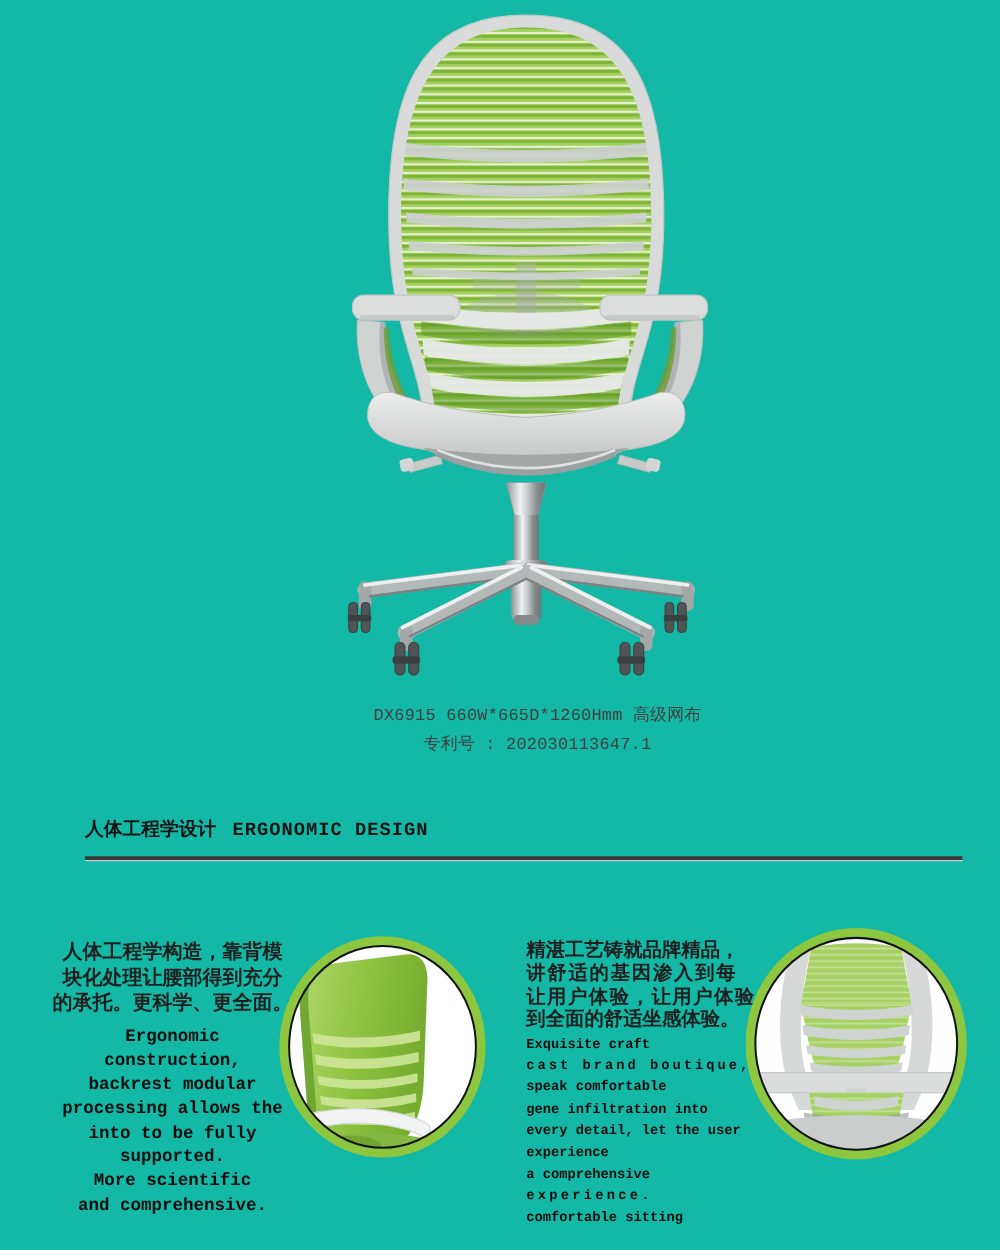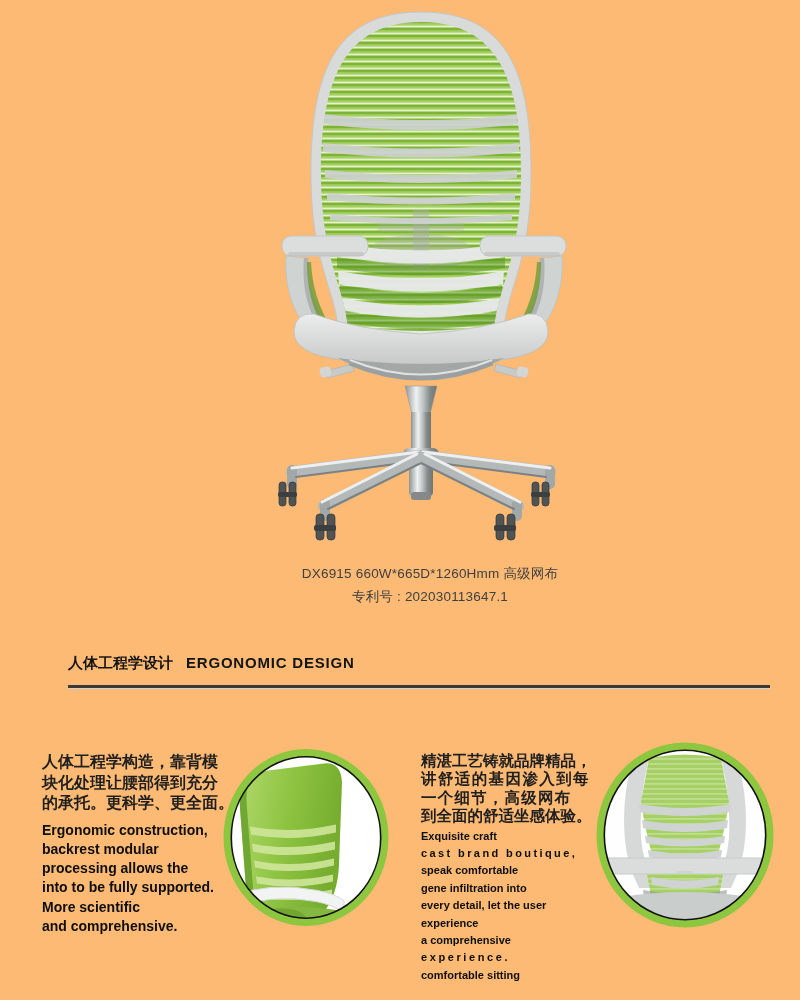--- a/index.html
+++ b/index.html
@@ -1,17 +1,17 @@
 <!DOCTYPE html>
 <html style="--accent_green: #8dc63f; --mesh_green: #a3d05e; --mesh_green_dark: #7db338; --frame_grey: #d8dbda; --chrome_grey: #b3b8b9; --caster_grey: #4b4e4f; --rule_grey: #3a3a3a; --text_black: #1a1a1a;"><head>
 <meta charset="utf-8">
 <style>
   html,body{margin:0;padding:0;background:#fff;}
-  .page{position:relative;width:800px;height:1000px;background:#fdba74;overflow:hidden;
-        font-family:Liberation Sans, sans-serif;color:var(--text_black,#1a1a1a);}
+  .page{position:relative;width:800px;height:1000px;background:#14b8a6;overflow:hidden;
+        font-family:Liberation Mono, monospace;color:var(--text_black,#1a1a1a);}
   figure{margin:0;padding:0;}
 
   
   .chair-figure{position:absolute;left:278px;top:0;width:292px;height:552px;}
   .chair-figure svg{display:block;width:100%;height:100%;}
 
   
   .caption{position:absolute;left:210px;top:562px;width:440px;text-align:center;
            font-size:13.5px;line-height:23px;color:#404040;letter-spacing:.2px;}
 
@@ -19,21 +19,21 @@
   .section-header{position:absolute;left:68px;top:654px;display:flex;align-items:baseline;justify-content:center;}
   .h-cn{font-size:15px;font-weight:700;color:#141414;}
   .h-en{font-size:15px;font-weight:800;letter-spacing:.8px;margin-left:13px;color:#141414;}
   .rule{position:absolute;left:68px;top:685px;width:702px;height:3px;
         background:var(--rule_grey,#3a3a3a);box-shadow:0 1px 0 #cfcfcf;}
 
   
   .feat{position:absolute;}
   .feat .cn{font-weight:700;color:#1f1f1f;}
   .feat .en{font-weight:700;color:#0e0e0e;margin-top:7px;}
-  .feat-left-text{left:42px;top:752px;width:192px;}
+  .feat-left-text{left:42px;top:752px;width:192px;text-align:center;}
   .feat-left-text .cn{font-size:16px;line-height:20.5px;}
   .feat-left-text .en{font-size:14px;line-height:19.3px;}
   .feat-right-text{left:421px;top:752px;width:198px;}
   .feat-right-text .cn{font-size:15.5px;line-height:18.4px;}
   .feat-right-text .en{font-size:11px;line-height:17.4px;margin-top:2px;}
   .feat-right-text .cn div:nth-child(2){letter-spacing:1.4px;}
   .feat-right-text .cn div:nth-child(3){letter-spacing:1.2px;}
   .feat-right-text .en div:nth-child(2){letter-spacing:2.4px;}
   .feat-right-text .en div:nth-child(8){letter-spacing:2.6px;}
 
@@ -226,21 +226,21 @@
       </g>
       <ellipse cx="86" cy="91" rx="75" ry="81" fill="none" stroke="#121212" stroke-width="2.2"></ellipse>
       <ellipse cx="86" cy="91" rx="79" ry="85" fill="none" stroke="var(--accent_green,#8dc63f)" stroke-width="7"></ellipse>
     </svg>
   </figure>
 
   <div class="feat feat-right-text">
     <div class="cn">
         <div>精湛工艺铸就品牌精品，</div>
         <div>讲舒适的基因渗入到每</div>
-        <div>一个细节，高级网布</div>
+        <div>让用户体验，让用户体验</div>
         <div>到全面的舒适坐感体验。</div>
       </div>
     <div class="en">
         <div>Exquisite craft</div>
         <div>cast brand boutique,</div>
         <div>speak comfortable</div>
         <div>gene infiltration into</div>
         <div>every detail, let the user</div>
         <div>experience</div>
         <div>a comprehensive</div>

